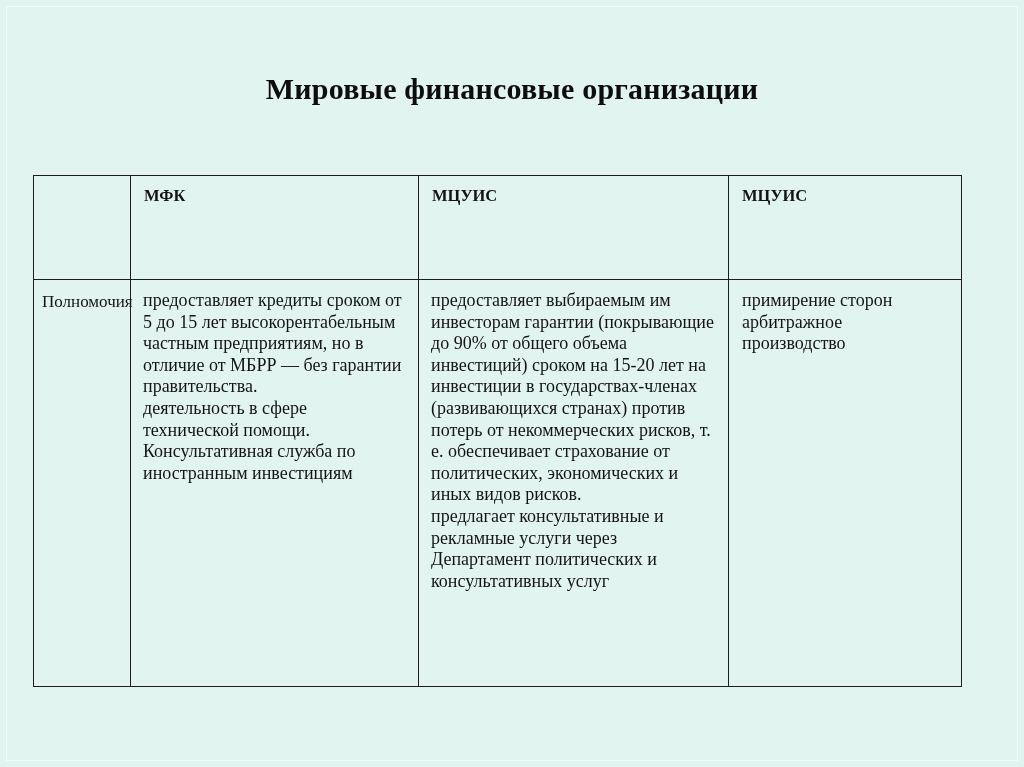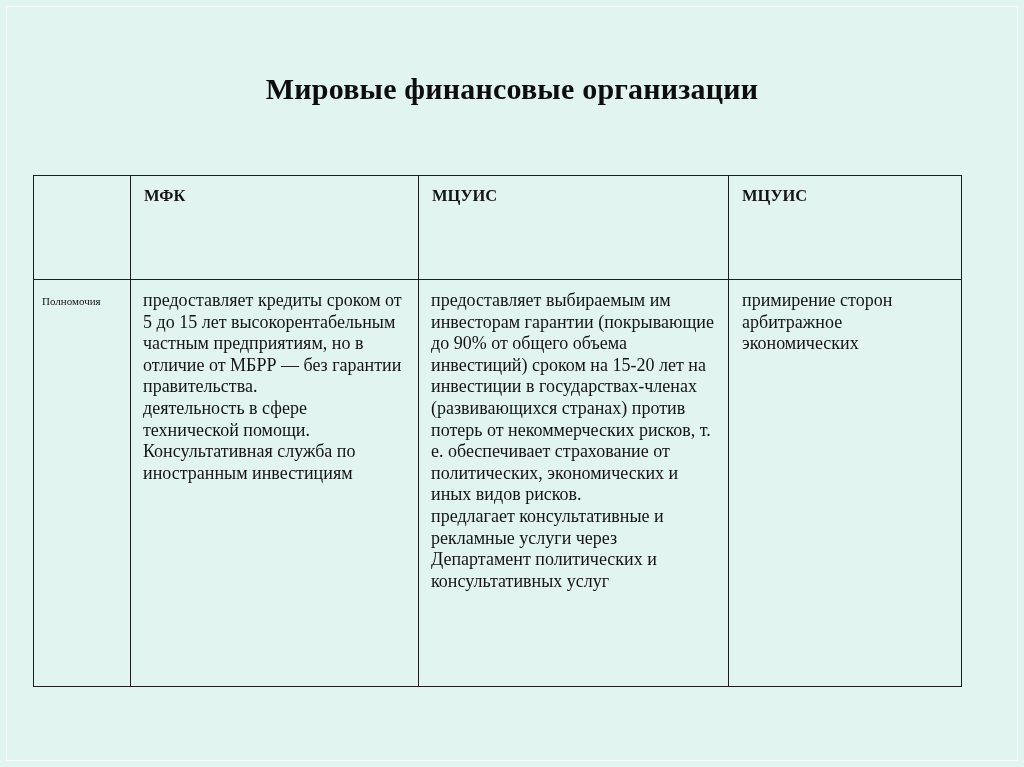--- a/index.html
+++ b/index.html
@@ -89,21 +89,21 @@
   }
   .cell-inner.head {
     font-size: 16.5px;
     font-weight: bold;
     line-height: 20px;
     padding-top: 10px;
     padding-left: 13px;
     white-space: normal;
   }
   .cell-inner.rowlabel {
-    font-size: 11px;
+    font-size: 17px;
     line-height: 21px;
     padding-left: 8px;
     padding-top: 11px;
     white-space: normal;
   }
   .cell-inner.body-text {
     padding-left: 12px;
     padding-top: 10px;
   }
   .cell-inner.col3-text {
@@ -151,20 +151,20 @@
           <td>
             <div class="cell-inner body-text">предоставляет кредиты сроком от 5 до 15 лет высокорентабельным частным предприятиям, но в отличие от МБРР — без гарантии правительства.
 деятельность в сфере технической помощи. Консультативная служба по иностранным инвестициям</div>
           </td>
           <td>
             <div class="cell-inner body-text">предоставляет выбираемым им инвесторам гарантии (покрывающие до 90% от общего объема инвестиций) сроком на 15-20 лет на инвестиции в государствах-членах (развивающихся странах) против потерь от некоммерческих рисков, т. е. обеспечивает страхование от политических, экономических и иных видов рисков.
 предлагает консультативные и рекламные услуги через Департамент политических и консультативных услуг</div>
           </td>
           <td>
             <div class="cell-inner col3-text">примирение сторон
-арбитражное экономических</div>
+арбитражное производство</div>
           </td>
         </tr>
       </tbody>
     </table>
   </div>
 
 </div>
 
 </body></html>

